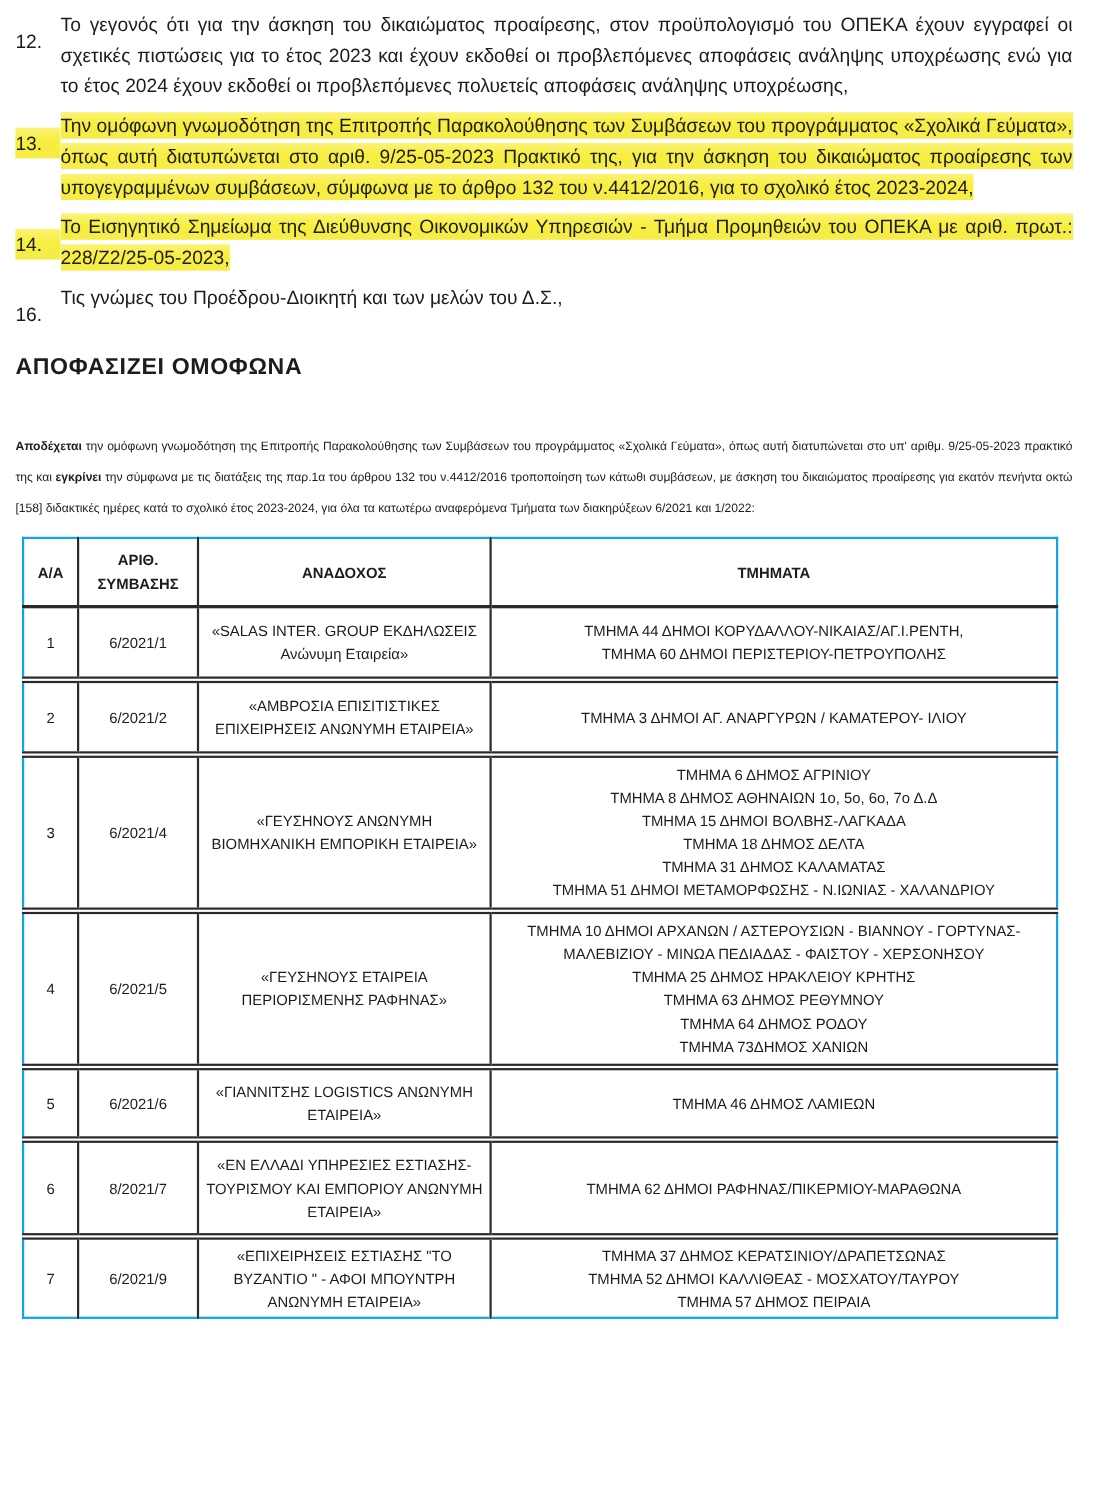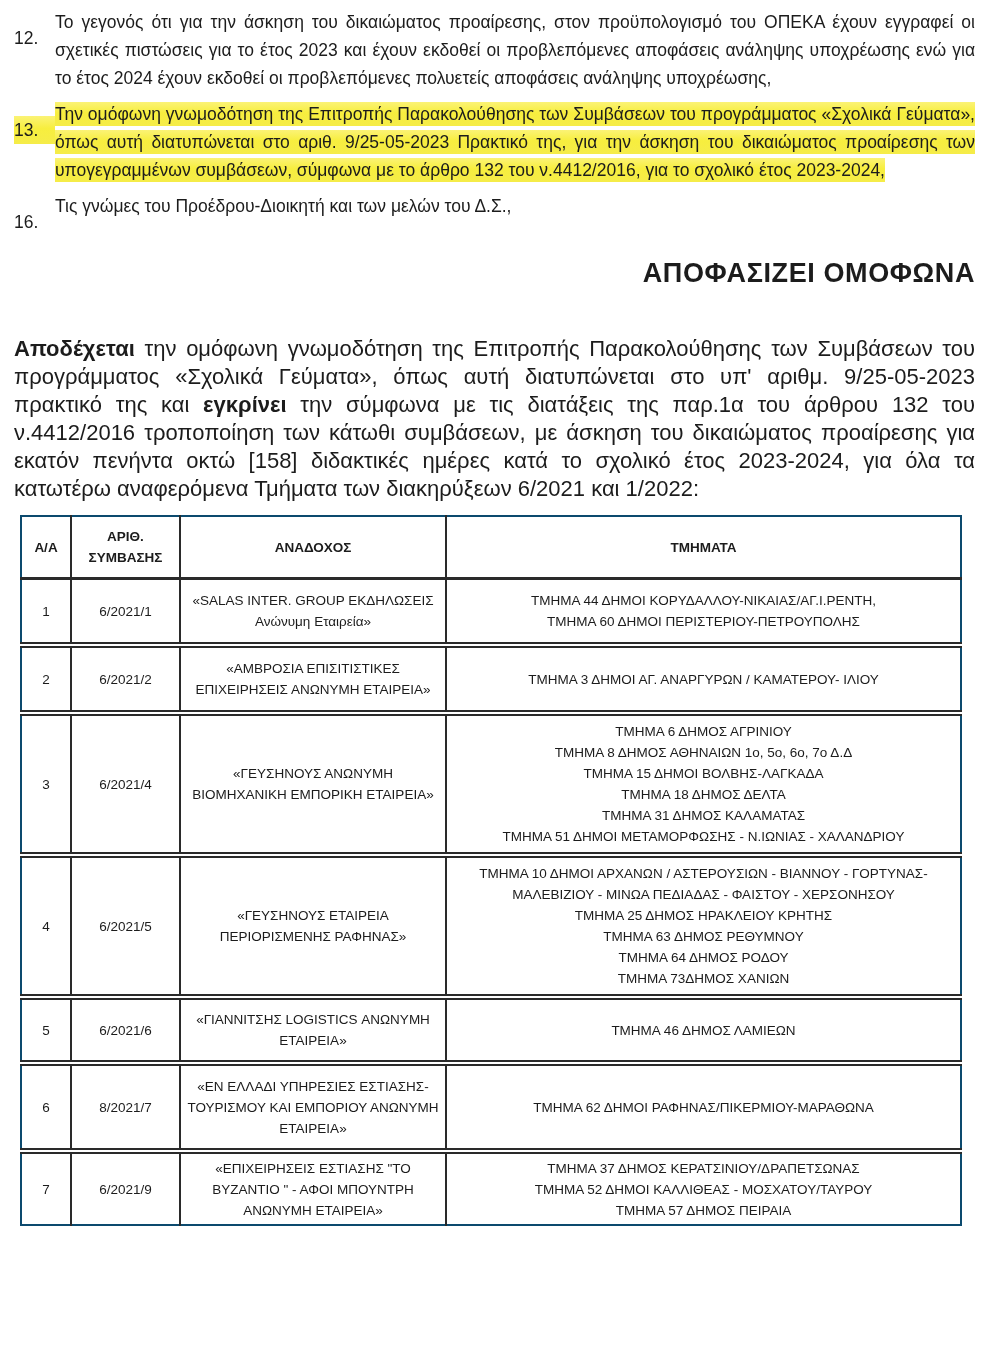--- a/index.html
+++ b/index.html
@@ -24,42 +24,42 @@
     background: linear-gradient(180deg, #fbf376 0%, #f7ee3e 45%, #f5ec49 100%);
     display: inline-block; width: 41px;
   }
   .hl .item-text {
     background: linear-gradient(180deg, #fbf376 0%, #f7ee3e 45%, #f5ec49 100%);
     padding: 2px 0;
   }
 
   .heading {
     margin-top: 38px;
-    text-align: right;
+    text-align: left;
     font-weight: bold;
-    font-size: 27px;
+    font-size: 21px;
     letter-spacing: 0.6px;
   }
 
   .para {
     margin-top: 46px;
     text-align: justify;
-    font-size: 22px;
+    font-size: 11px;
     line-height: 28px;
   }
   .para .b { font-weight: bold; }
 
   
   table.contracts {
     margin-left: 6px;
     margin-top: 12px;
     width: 940px;
     border-collapse: collapse;
     table-layout: fixed;
-    border: 2px solid #0c4a6e;
+    border: 2px solid #0ea5e9;
   }
   .contracts th, .contracts td {
     border-left: 2px solid #2a2a2a;
     padding: 2px 6px;
     text-align: center;
     vertical-align: middle;
     font-size: 13.5px;
     line-height: 21px;
     overflow: hidden;
   }
@@ -84,20 +84,24 @@
   <div class="item">
     <span class="item-num">12.</span>
     <span class="item-text">Το γεγονός ότι για την άσκηση του δικαιώματος προαίρεσης, στον προϋπολογισμό του ΟΠΕΚΑ έχουν εγγραφεί οι σχετικές πιστώσεις για το έτος 2023 και έχουν εκδοθεί οι προβλεπόμενες αποφάσεις ανάληψης υποχρέωσης ενώ για το έτος 2024 έχουν εκδοθεί οι προβλεπόμενες πολυετείς αποφάσεις ανάληψης υποχρέωσης,</span>
   </div>
 
   <div class="item hl">
     <span class="item-num">13.</span>
     <span class="item-text">Την ομόφωνη γνωμοδότηση της Επιτροπής Παρακολούθησης των Συμβάσεων του προγράμματος «Σχολικά Γεύματα», όπως αυτή διατυπώνεται στο αριθ. 9/25-05-2023 Πρακτικό της, για την άσκηση του δικαιώματος προαίρεσης των υπογεγραμμένων συμβάσεων, σύμφωνα με το άρθρο 132 του ν.4412/2016, για το σχολικό έτος 2023-2024,</span>
   </div>
 
+  <div class="item hl">
+    <span class="item-num">14.</span>
+    <span class="item-text">Το Εισηγητικό Σημείωμα της Διεύθυνσης Οικονομικών Υπηρεσιών - Τμήμα Προμηθειών του ΟΠΕΚΑ με αριθ. πρωτ.: 228/Ζ2/25-05-2023,</span>
+  </div>
 
 
   <div class="item">
     <span class="item-num">16.</span>
     <span class="item-text">Τις γνώμες του Προέδρου-Διοικητή και των μελών του Δ.Σ.,</span>
   </div>
 
   <div class="heading">ΑΠΟΦΑΣΙΖΕΙ ΟΜΟΦΩΝΑ</div>
 
   <div class="para">

